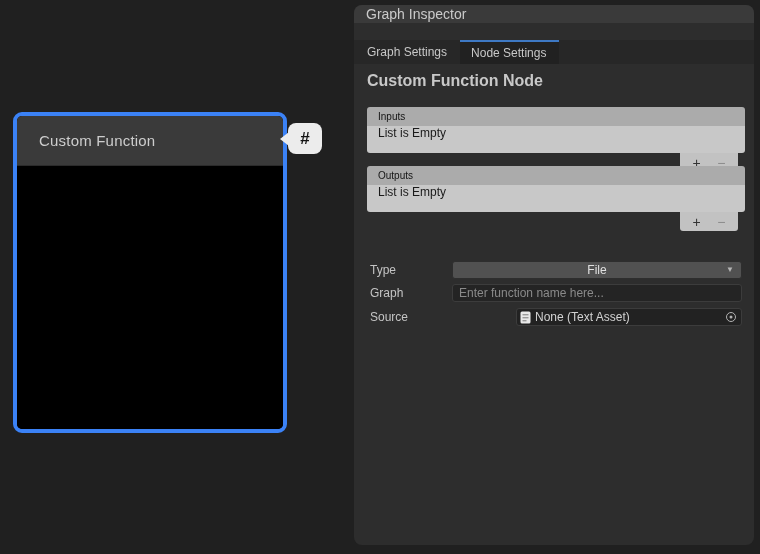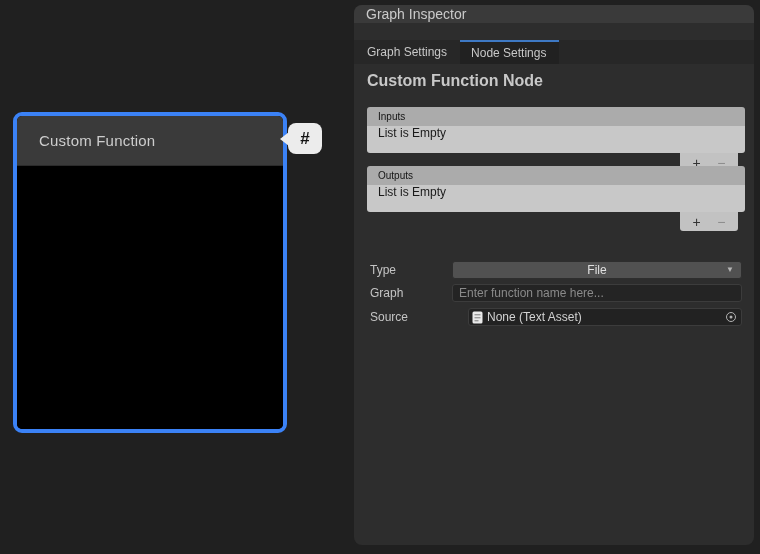--- a/index.html
+++ b/index.html
@@ -118,21 +118,21 @@
     background:#242424; border:1px solid #3C3C3C; border-radius:3px;
     color:#D6D6D6; font-size:12px; font-family:inherit; padding:0 6px;
     outline:none;
   }
   .textfield::placeholder { color:#8A8A8A; }
 
   .objectfield {
     flex:1; height:18px; background:#222222; border:1px solid #3C3C3C;
     border-radius:3px; cursor:pointer;
     display:flex; align-items:center; padding-left:3px;
-    color:#D2D2D2; font-size:12px; position:relative;
+    color:#D2D2D2; font-size:12px; position:relative;margin-left:48px;
   }
   .doc-icon { display:flex; margin-right:4px; }
   .obj-text { flex:1; white-space:nowrap; overflow:hidden; }
   .picker {
     width:20px; height:100%; flex:none;
     display:flex; align-items:center; justify-content:center;
   }
   .picker-circle {
     width:10px; height:10px; border:1px solid #B2B2B2; border-radius:50%;
     position:relative;

